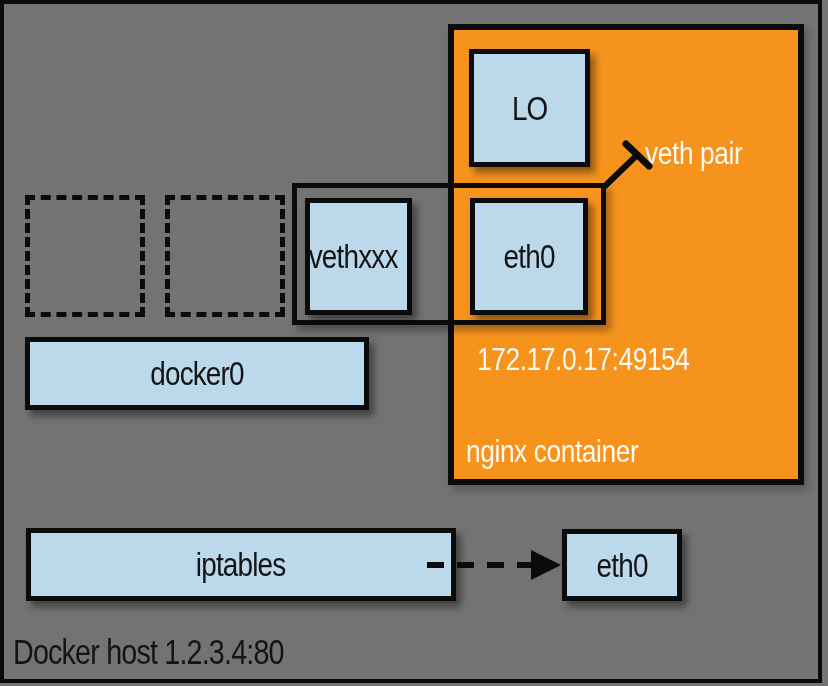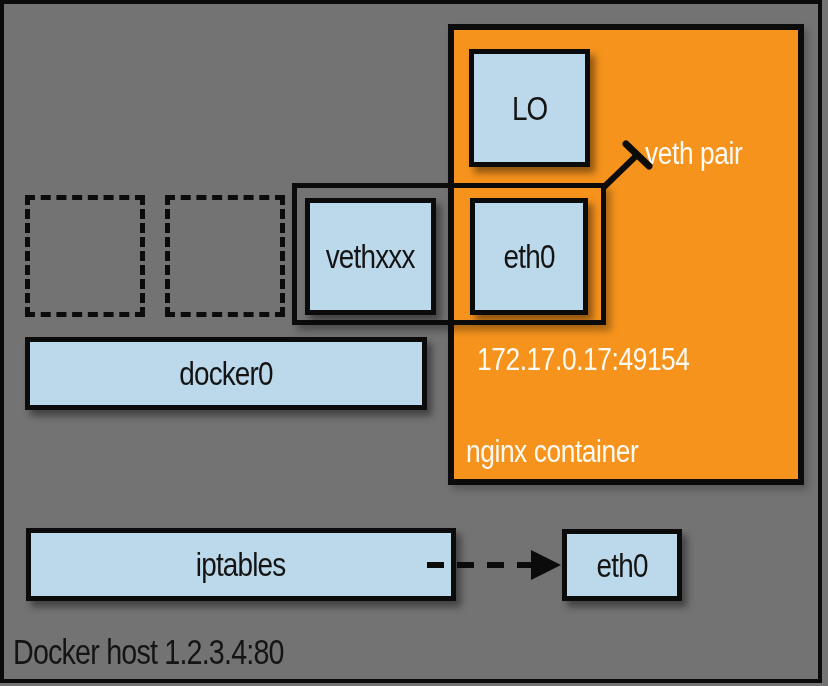--- a/index.html
+++ b/index.html
@@ -59,29 +59,29 @@
     </div>
     <div class="ibox" style="left:16px;top:168px;width:118px;height:117px;">
       <span class="lbl">eth0</span>
     </div>
     <div class="wtext" style="left:23px;top:312px;">172.17.0.17:49154</div>
     <div class="wtext" style="left:12px;top:404px;">nginx container</div>
     <div class="wtext" style="left:191px;top:106px;">veth pair</div>
   </div>
 
   <div class="group">
-    <div class="ibox" style="left:8px;top:10px;width:131px;height:117px;">
+    <div class="ibox" style="left:8px;top:10px;width:107px;height:117px;justify-content:flex-end;">
       <span class="lbl">vethxxx</span>
     </div>
   </div>
 
   <div class="dashed" style="left:25px;top:195px;"></div>
   <div class="dashed" style="left:165px;top:195px;"></div>
 
-  <div class="ibox" style="left:25px;top:337px;width:402px;height:73px;">
+  <div class="ibox" style="left:25px;top:337px;width:344px;height:73px;">
     <span class="lbl">docker0</span>
   </div>
 
   <div class="ibox" style="left:26px;top:528px;width:430px;height:73px;">
     <span class="lbl">iptables</span>
   </div>
 
   <div class="ibox z5" style="left:562px;top:529px;width:120px;height:72px;">
     <span class="lbl">eth0</span>
   </div>

